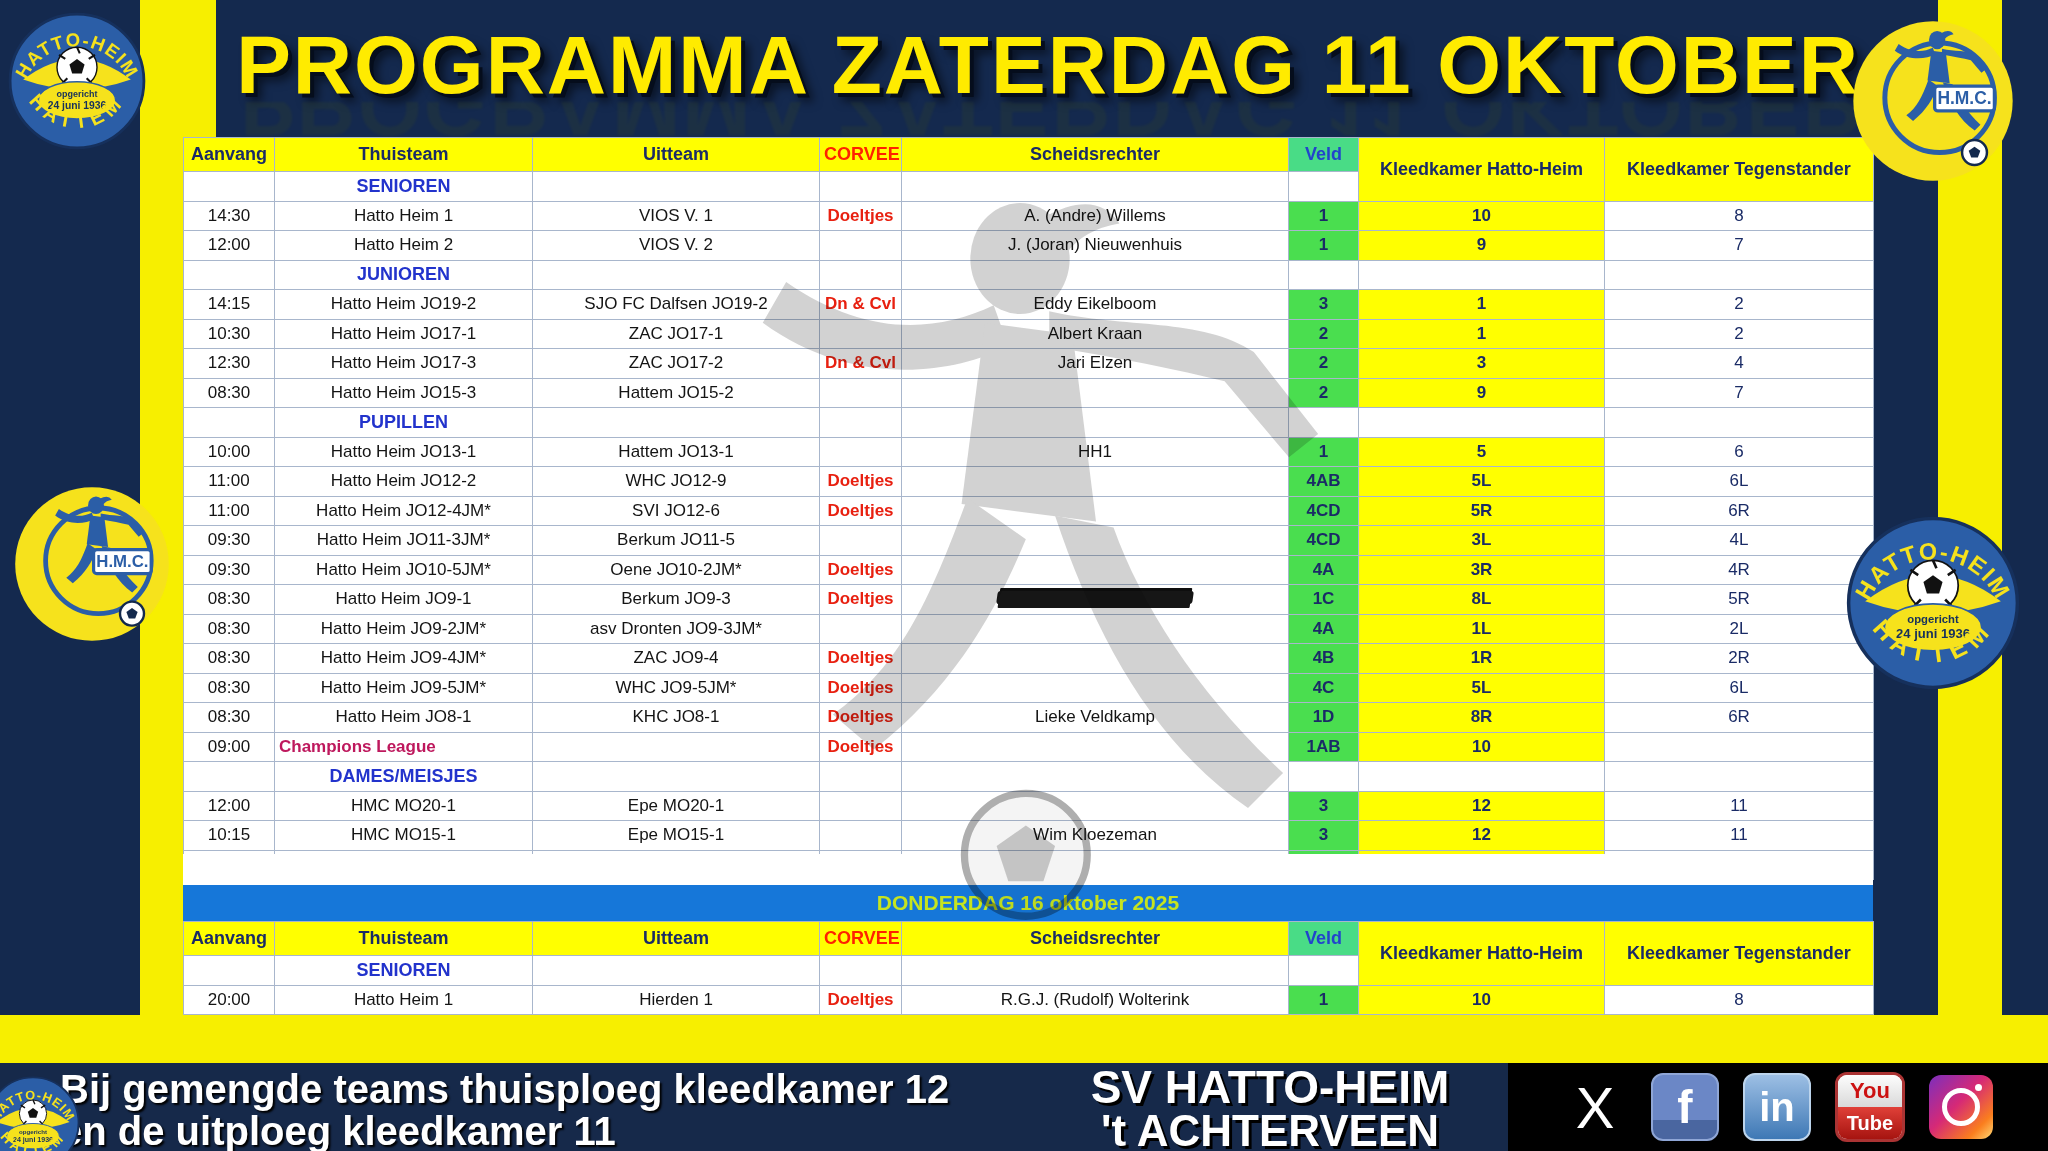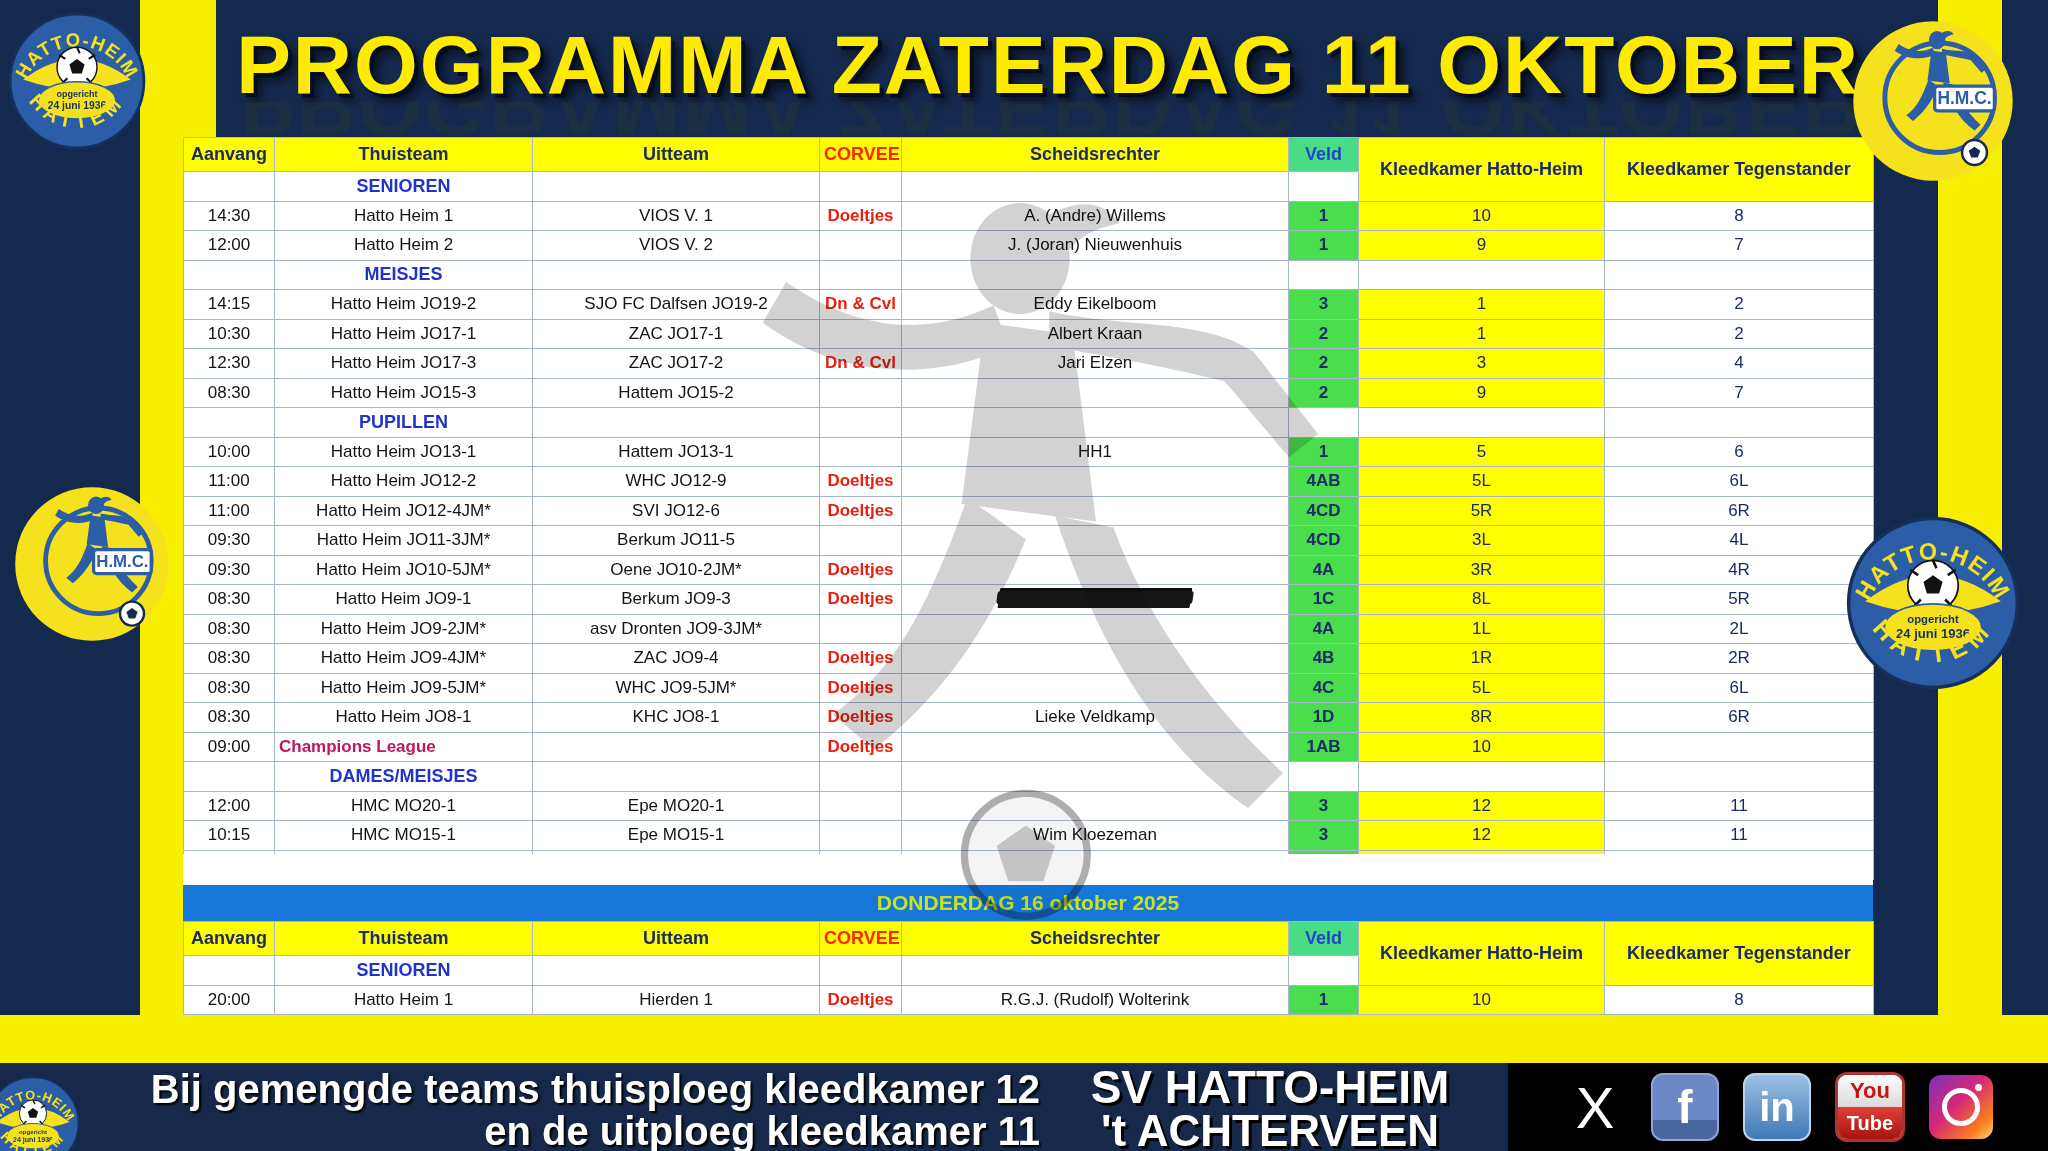--- a/index.html
+++ b/index.html
@@ -33,42 +33,42 @@
   table.sched{border-collapse:collapse;table-layout:fixed;width:1690px;background:#fff;}
   table.sched td{border:1px solid #A8B6CC;height:28.5px;padding:0 4px;text-align:center;
                  font-size:17px;color:#141414;white-space:nowrap;overflow:hidden;}
   table.sched tr.hdr td{height:33px;background:#FFFF00;color:#1a2b66;font-weight:bold;font-size:18px;}
   table.sched tr.hdr td.corvee{color:#FF2200;}
   table.sched tr.hdr td.veld{background:#49DC86;color:#2244CC;}
   table.sched td.kkhdr{background:#FFFF00;color:#1a2b66;font-weight:bold;font-size:18px;}
   table.sched td.section{color:#2233CC;font-weight:bold;font-size:18px;margin-top:48px;}
   table.sched td.corveeval{color:#E82010;font-weight:bold;}
   table.sched td.veldval{background:#4ADE4F;color:#1a2b66;font-weight:bold;}
-  table.sched td.kkhhval{background:#FFFF00;color:#1a2b66;font-weight:normal;}
+  table.sched td.kkhhval{background:#FFFF00;color:#1a2b66;font-weight:bold;}
   table.sched td.kktval{color:#1a2b66;}
   table.sched td.boldleft{text-align:left;font-weight:bold;color:#be185d;}
   .scribble{display:inline-block;width:196px;height:13px;background:#161616;border-radius:3px;
             box-shadow:0 6px 0 -2px #161616,0 -5px 0 -2px #0e0e0e;transform:skewX(-8deg);}
 
   .spacer-white{position:absolute;left:183px;top:854px;width:1690px;height:31px;background:#fff;z-index:2;}
   .day-banner{position:absolute;left:183px;top:885px;width:1690px;height:36px;background:#1677D9;
               z-index:2;display:flex;align-items:center;justify-content:center;
               font-size:21px;font-weight:bold;color:#C6E41F;}
 
   
   .watermark{position:absolute;left:560px;top:165px;width:920px;height:760px;z-index:4;
              mix-blend-mode:multiply;opacity:.8;pointer-events:none;}
 
   
   .bottom-strip{position:absolute;left:0;top:1015px;width:2048px;height:48px;background:#F7EF00;z-index:5;
                 border-bottom:3px solid #0a0a0a;}
   .footer{position:absolute;left:0;top:1063px;width:2048px;height:88px;background:#16294A;z-index:5;}
   .footer-black{position:absolute;left:1508px;top:0;width:540px;height:88px;background:#000;
                 display:flex;align-items:center;justify-content:center;gap:24px;}
-  .footer-left{position:absolute;left:60px;top:4px;width:980px;text-align:right;color:#fff;font-weight:bold;}
+  .footer-left{position:absolute;left:60px;top:4px;width:980px;text-align:left;color:#fff;font-weight:bold;}
   .footer-left .l1{font-size:40px;line-height:44px;text-shadow:2px 2px 2px #000;}
   .footer-left .l2{font-size:40px;line-height:40px;text-shadow:2px 2px 2px #000;}
   .footer-right{position:absolute;left:1040px;top:0px;width:460px;text-align:center;color:#ffffff;font-weight:800;}
   .footer-right .l1{font-size:46px;line-height:48px;text-shadow:3px 3px 0 #000;}
   .footer-right .l2{font-size:44px;line-height:40px;text-shadow:3px 3px 0 #000;}
 
   .social-icon{width:64px;height:64px;border-radius:12px;display:flex;align-items:center;
                justify-content:center;flex-direction:column;font-weight:bold;}
   .icon-x{background:#000;color:#fff;font-size:58px;border-radius:0;font-weight:400;}
   .icon-fb{background:linear-gradient(#6b87c6 0 70%,#4a66a0 70% 100%);color:#fff;font-size:46px;
@@ -198,21 +198,21 @@
             <td>Hatto Heim 2</td>
             <td>VIOS V. 2</td>
             <td></td>
             <td>J. (Joran) Nieuwenhuis</td>
             <td class="veldval">1</td>
             <td class="kkhhval">9</td>
             <td class="kktval">7</td>
           </tr>
           <tr>
             <td></td>
-            <td class="section">MEISJES</td>
+            <td class="section">JUNIOREN</td>
             <td></td>
             <td></td>
             <td></td>
             <td></td>
             <td></td>
             <td></td>
           </tr>
           <tr>
             <td>14:15</td>
             <td>Hatto Heim JO19-2</td>

